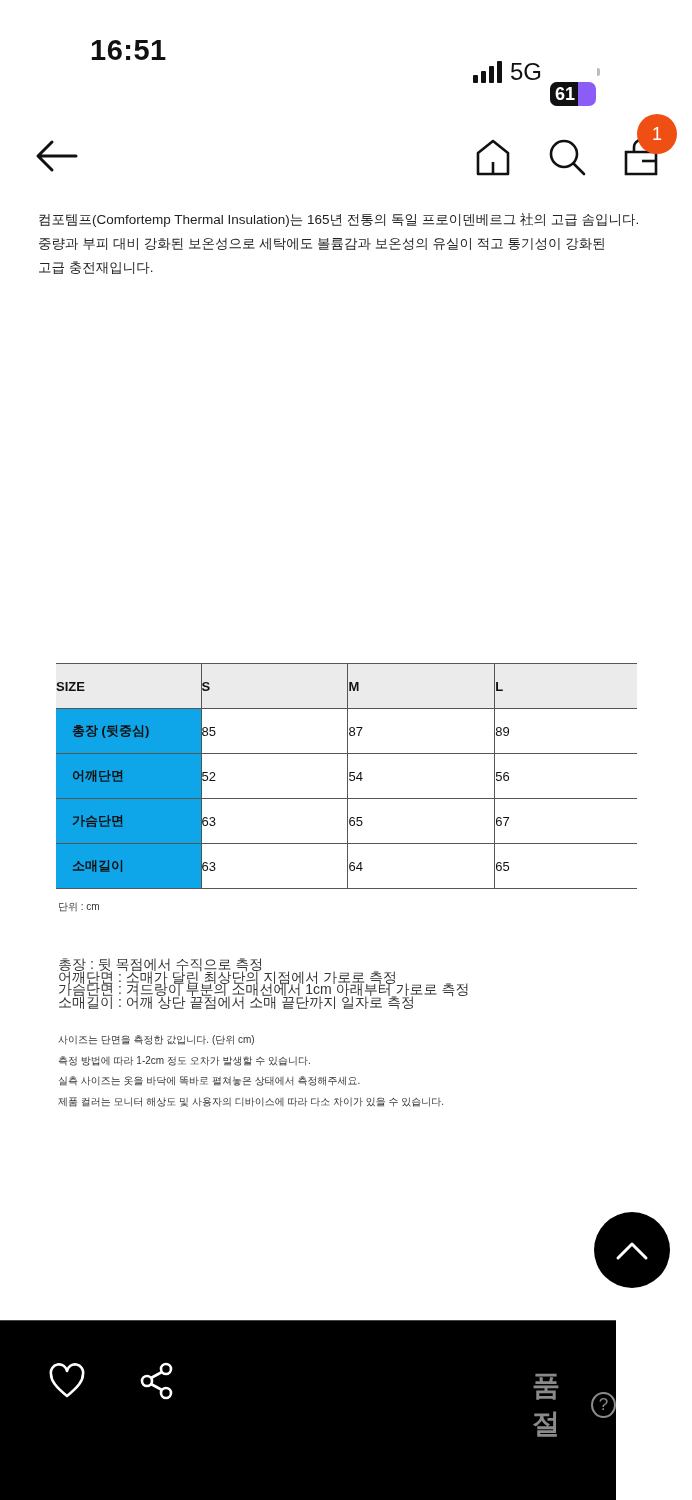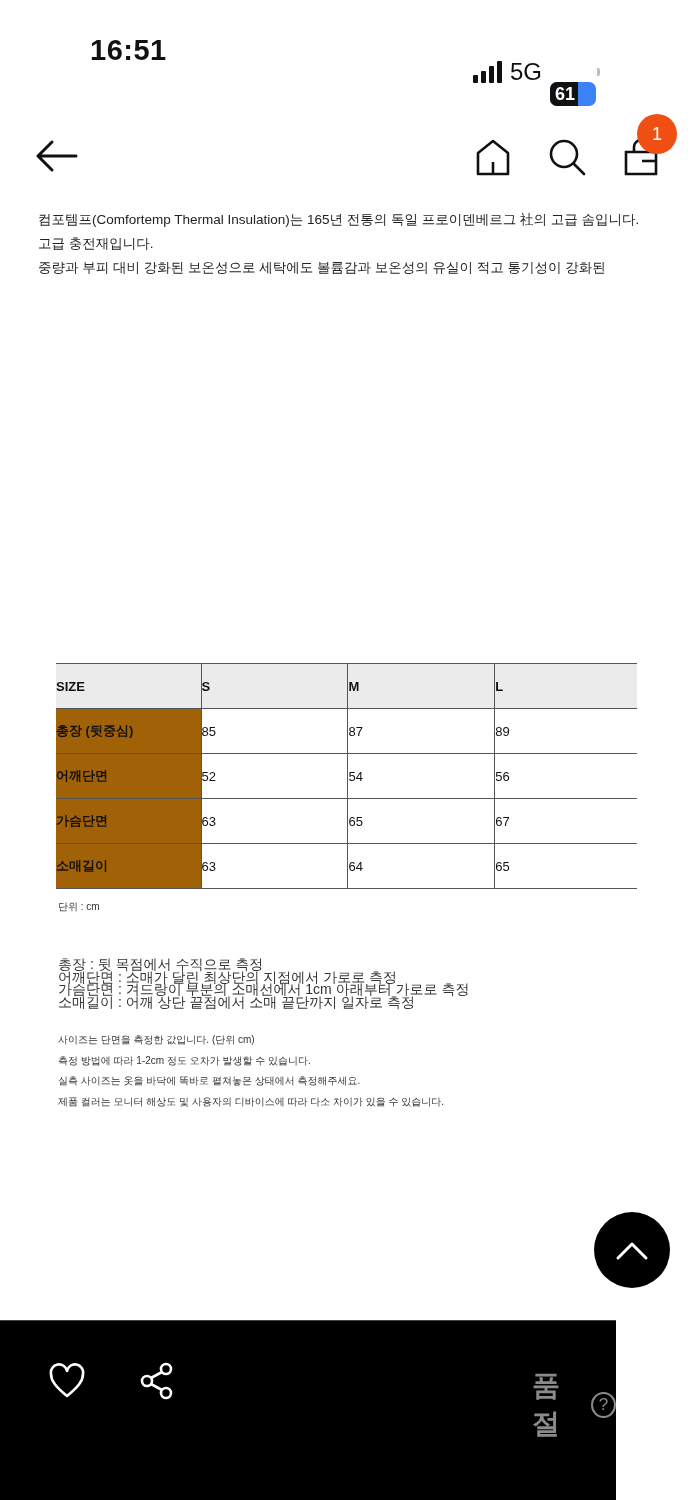--- a/index.html
+++ b/index.html
@@ -5,40 +5,40 @@
   * { box-sizing: border-box; margin: 0; padding: 0; }
   html, body { width: 692px; height: 1500px; background: #ffffff; overflow: hidden; }
   body { font-family: "Liberation Sans", "DejaVu Sans", sans-serif; color: #111; position: relative; }
 
   .status-bar { position: absolute; top: 0; left: 0; width: 658px; height: 100px; }
   .time { position: absolute; left: 90px; top: 34px; font-size: 29px; font-weight: 600; color: #111; letter-spacing: 0.5px; }
   .status-right { position: absolute; right: 58px; top: 38px; display: flex; align-items: center; gap: 8px; }
   .signal { display: flex; align-items: flex-end; gap: 3px; height: 22px; }
   .signal span { display: block; width: 5px; background: #111; border-radius: 1px; }
   .net { font-size: 24px; font-weight: 500; color: #111; }
-  .battery { position: relative; width: 46px; height: 24px; border-radius: 7px; background: #3b82f6; overflow: hidden; display: flex; align-items: center; margin-top: 44px; }
+  .battery { position: relative; width: 46px; height: 24px; border-radius: 7px; background: #8b5cf6; overflow: hidden; display: flex; align-items: center; margin-top: 44px; }
   .battery .fill { position: absolute; left: 0; top: 0; bottom: 0; width: 61%; background: #111; }
   .battery .num { position: relative; z-index: 2; width: 100%; text-align: left; padding-left: 5px; font-size: 18px; font-weight: 700; color: #fff; }
   .battery-tip { width: 3px; height: 8px; background: #bdbdbd; border-radius: 0 2px 2px 0; margin-left: 1px; }
 
   .nav { position: absolute; top: 120px; left: 0; width: 692px; height: 72px; }
   .nav .back { position: absolute; left: 34px; top: 18px; width: 44px; height: 36px; }
   .nav .home { position: absolute; left: 474px; top: 18px; width: 38px; height: 38px; }
   .nav .search { position: absolute; left: 548px; top: 18px; width: 38px; height: 38px; }
   .nav .bag { position: absolute; left: 622px; top: 18px; width: 38px; height: 38px; }
   .badge { position: absolute; left: 637px; top: -6px; width: 40px; height: 40px; border-radius: 50%; background: #f04f13; color: #fff; font-size: 18px; display: flex; align-items: center; justify-content: center; }
 
   .desc { position: absolute; left: 38px; top: 208px; width: 620px; font-size: 13.5px; line-height: 24px; color: #222; }
 
   .size-table { position: absolute; left: 56px; top: 663px; width: 581px; border-collapse: collapse; }
   .size-table td, .size-table th { height: 45px; border-bottom: 1px solid #555; font-size: 13px; text-align: left; color: #111; }
   .size-table tr:first-child th, .size-table tr:first-child td { border-top: 1px solid #555; }
   .size-table th { font-weight: 700; }
   .size-table .hdr { background: #ebebeb; }
-  .size-table .rowh { background: #a16207; font-weight: 700; width: 145px; }
+  .size-table .rowh { background: #0ea5e9; font-weight: 700; width: 145px; padding-left: 16px; }
   .size-table td + td, .size-table th + th, .size-table th + td { border-left: 1px solid #555; }
 
   .unit { position: absolute; left: 58px; top: 900px; font-size: 10px; color: #333; }
   .notes1 { position: absolute; left: 58px; top: 958px; font-size: 14px; line-height: 12.5px; color: #333; }
   .notes2 { position: absolute; left: 58px; top: 1030px; font-size: 10px; line-height: 20.5px; color: #333; }
 
   .top-btn { position: absolute; left: 594px; top: 1212px; width: 76px; height: 76px; border-radius: 50%; background: #000; display: flex; align-items: center; justify-content: center; }
 
   .bottom-bar { position: absolute; left: 0; top: 1320px; width: 616px; height: 180px; background: #000; border-top: 1px solid #444; }
   .bottom-bar .heart { position: absolute; left: 48px; top: 42px; width: 38px; height: 36px; }
@@ -92,22 +92,22 @@
       <path d="M4 14 H34 V36 H4 Z" stroke="#111" stroke-width="2.6" fill="none"></path>
       <path d="M12 14 V9 A7 7 0 0 1 26 9 V14" stroke="#111" stroke-width="2.6" fill="none"></path>
       <path d="M20 23 H34" stroke="#111" stroke-width="2.6"></path>
     </svg>
   </div>
   <div class="badge">1</div>
 </div>
 
 <div class="desc">
   <div>컴포템프(Comfortemp Thermal Insulation)는 165년 전통의 독일 프로이덴베르그 社의 고급 솜입니다.</div>
+  <div>중량과 부피 대비 강화된 보온성으로 세탁에도 볼륨감과 보온성의 유실이 적고 통기성이 강화된</div>
   <div>고급 충전재입니다.</div>
-  <div>중량과 부피 대비 강화된 보온성으로 세탁에도 볼륨감과 보온성의 유실이 적고 통기성이 강화된</div>
 </div>
 
 <table class="size-table">
   <tbody>
       <tr>
     <th class="hdr">SIZE</th>
     <th class="hdr">S</th>
     <th class="hdr">M</th>
     <th class="hdr">L</th>
   </tr>

